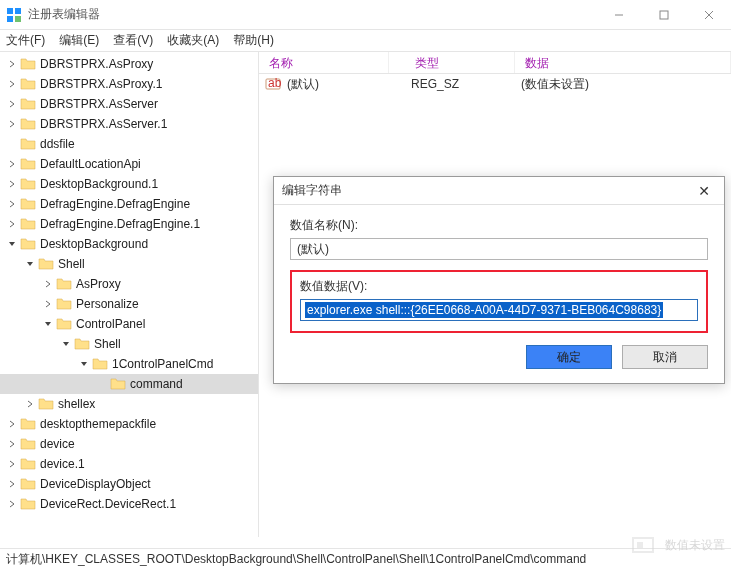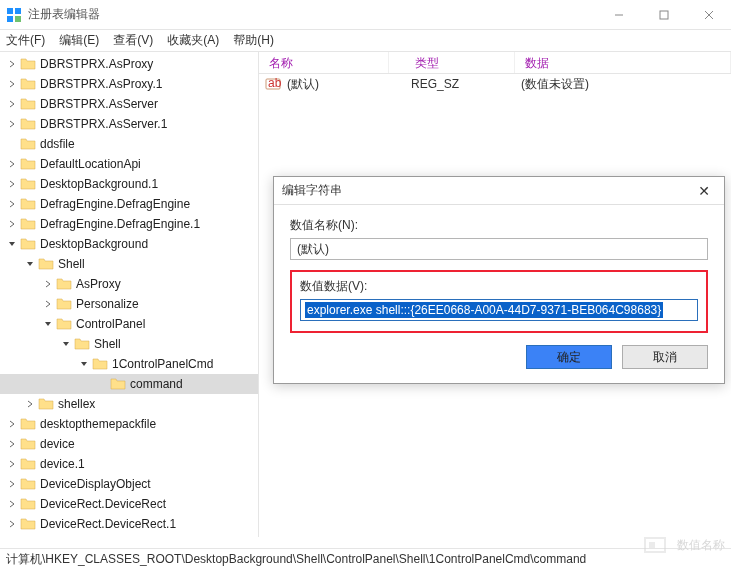--- a/index.html
+++ b/index.html
@@ -383,34 +383,20 @@
             <span class="ind" style="width: 6px;"></span>
             <span class="exp">
               <svg width="8" height="8">
                 <path d="M2 1 L6 4 L2 7" fill="none" stroke="#666"></path>
               </svg>
             </span>
             <svg class="folder" viewBox="0 0 16 14">
               <path d="M1 3 L1 12 L15 12 L15 4 L7 4 L6 2 L1 2 Z" fill="#ffe08a" stroke="#d4a94a" stroke-width="0.5"></path>
             </svg>
             <span class="lbl">DeviceDisplayObject</span>
-          </div>
-        </li>
-        <li>
-          <div class="row">
-            <span class="ind" style="width: 6px;"></span>
-            <span class="exp">
-              <svg width="8" height="8">
-                <path d="M2 1 L6 4 L2 7" fill="none" stroke="#666"></path>
-              </svg>
-            </span>
-            <svg class="folder" viewBox="0 0 16 14">
-              <path d="M1 3 L1 12 L15 12 L15 4 L7 4 L6 2 L1 2 Z" fill="#ffe08a" stroke="#d4a94a" stroke-width="0.5"></path>
-            </svg>
-            <span class="lbl">DeviceRect.DeviceRect</span>
           </div>
         </li>
         <li>
           <div class="row">
             <span class="ind" style="width: 6px;"></span>
             <span class="exp">
               <svg width="8" height="8">
                 <path d="M2 1 L6 4 L2 7" fill="none" stroke="#666"></path>
               </svg>
             </span>
@@ -463,14 +449,14 @@
     <div class="btn primary">确定</div>
     <div class="btn">取消</div>
   </div>
 </div>
 
 <div class="watermark">
   <svg width="28" height="22" viewBox="0 0 28 22">
       <rect x="2" y="4" width="20" height="14" fill="none" stroke="#d8d8d8" stroke-width="2"></rect>
       <rect x="6" y="8" width="6" height="6" fill="#d8d8d8"></rect>
     </svg>
-  <span>数值名称</span>
+  <span>数值未设置</span>
 </div>
 
 </body></html>

